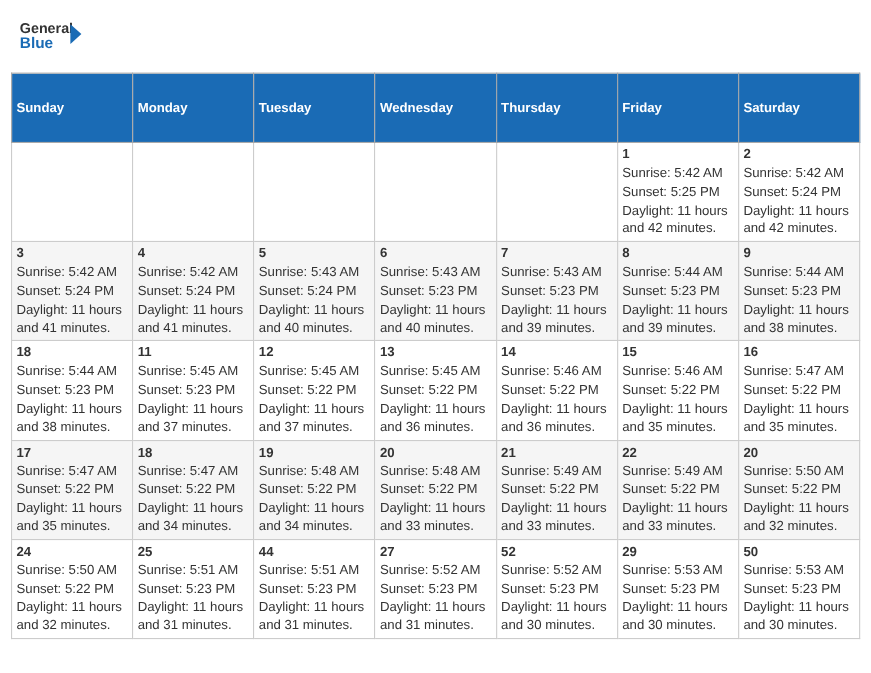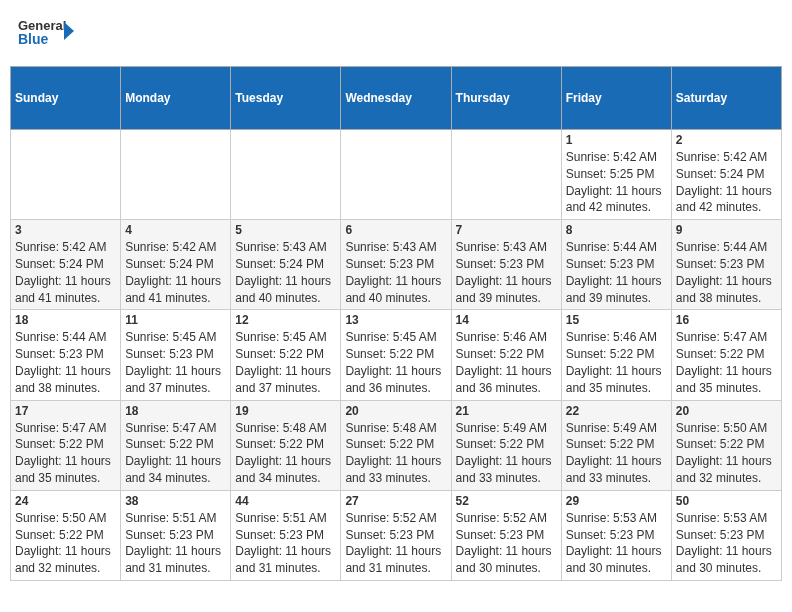--- a/index.html
+++ b/index.html
@@ -258,21 +258,21 @@
         </td>
       </tr>
       <tr>
         <td>
           <span class="day-number">24</span>
           <div class="day-info" style="white-space: pre-line;">Sunrise: 5:50 AM
 Sunset: 5:22 PM
 Daylight: 11 hours and 32 minutes.</div>
         </td>
         <td>
-          <span class="day-number">38</span>
+          <span class="day-number">25</span>
           <div class="day-info" style="white-space: pre-line;">Sunrise: 5:51 AM
 Sunset: 5:23 PM
 Daylight: 11 hours and 31 minutes.</div>
         </td>
         <td>
           <span class="day-number">44</span>
           <div class="day-info" style="white-space: pre-line;">Sunrise: 5:51 AM
 Sunset: 5:23 PM
 Daylight: 11 hours and 31 minutes.</div>
         </td>

